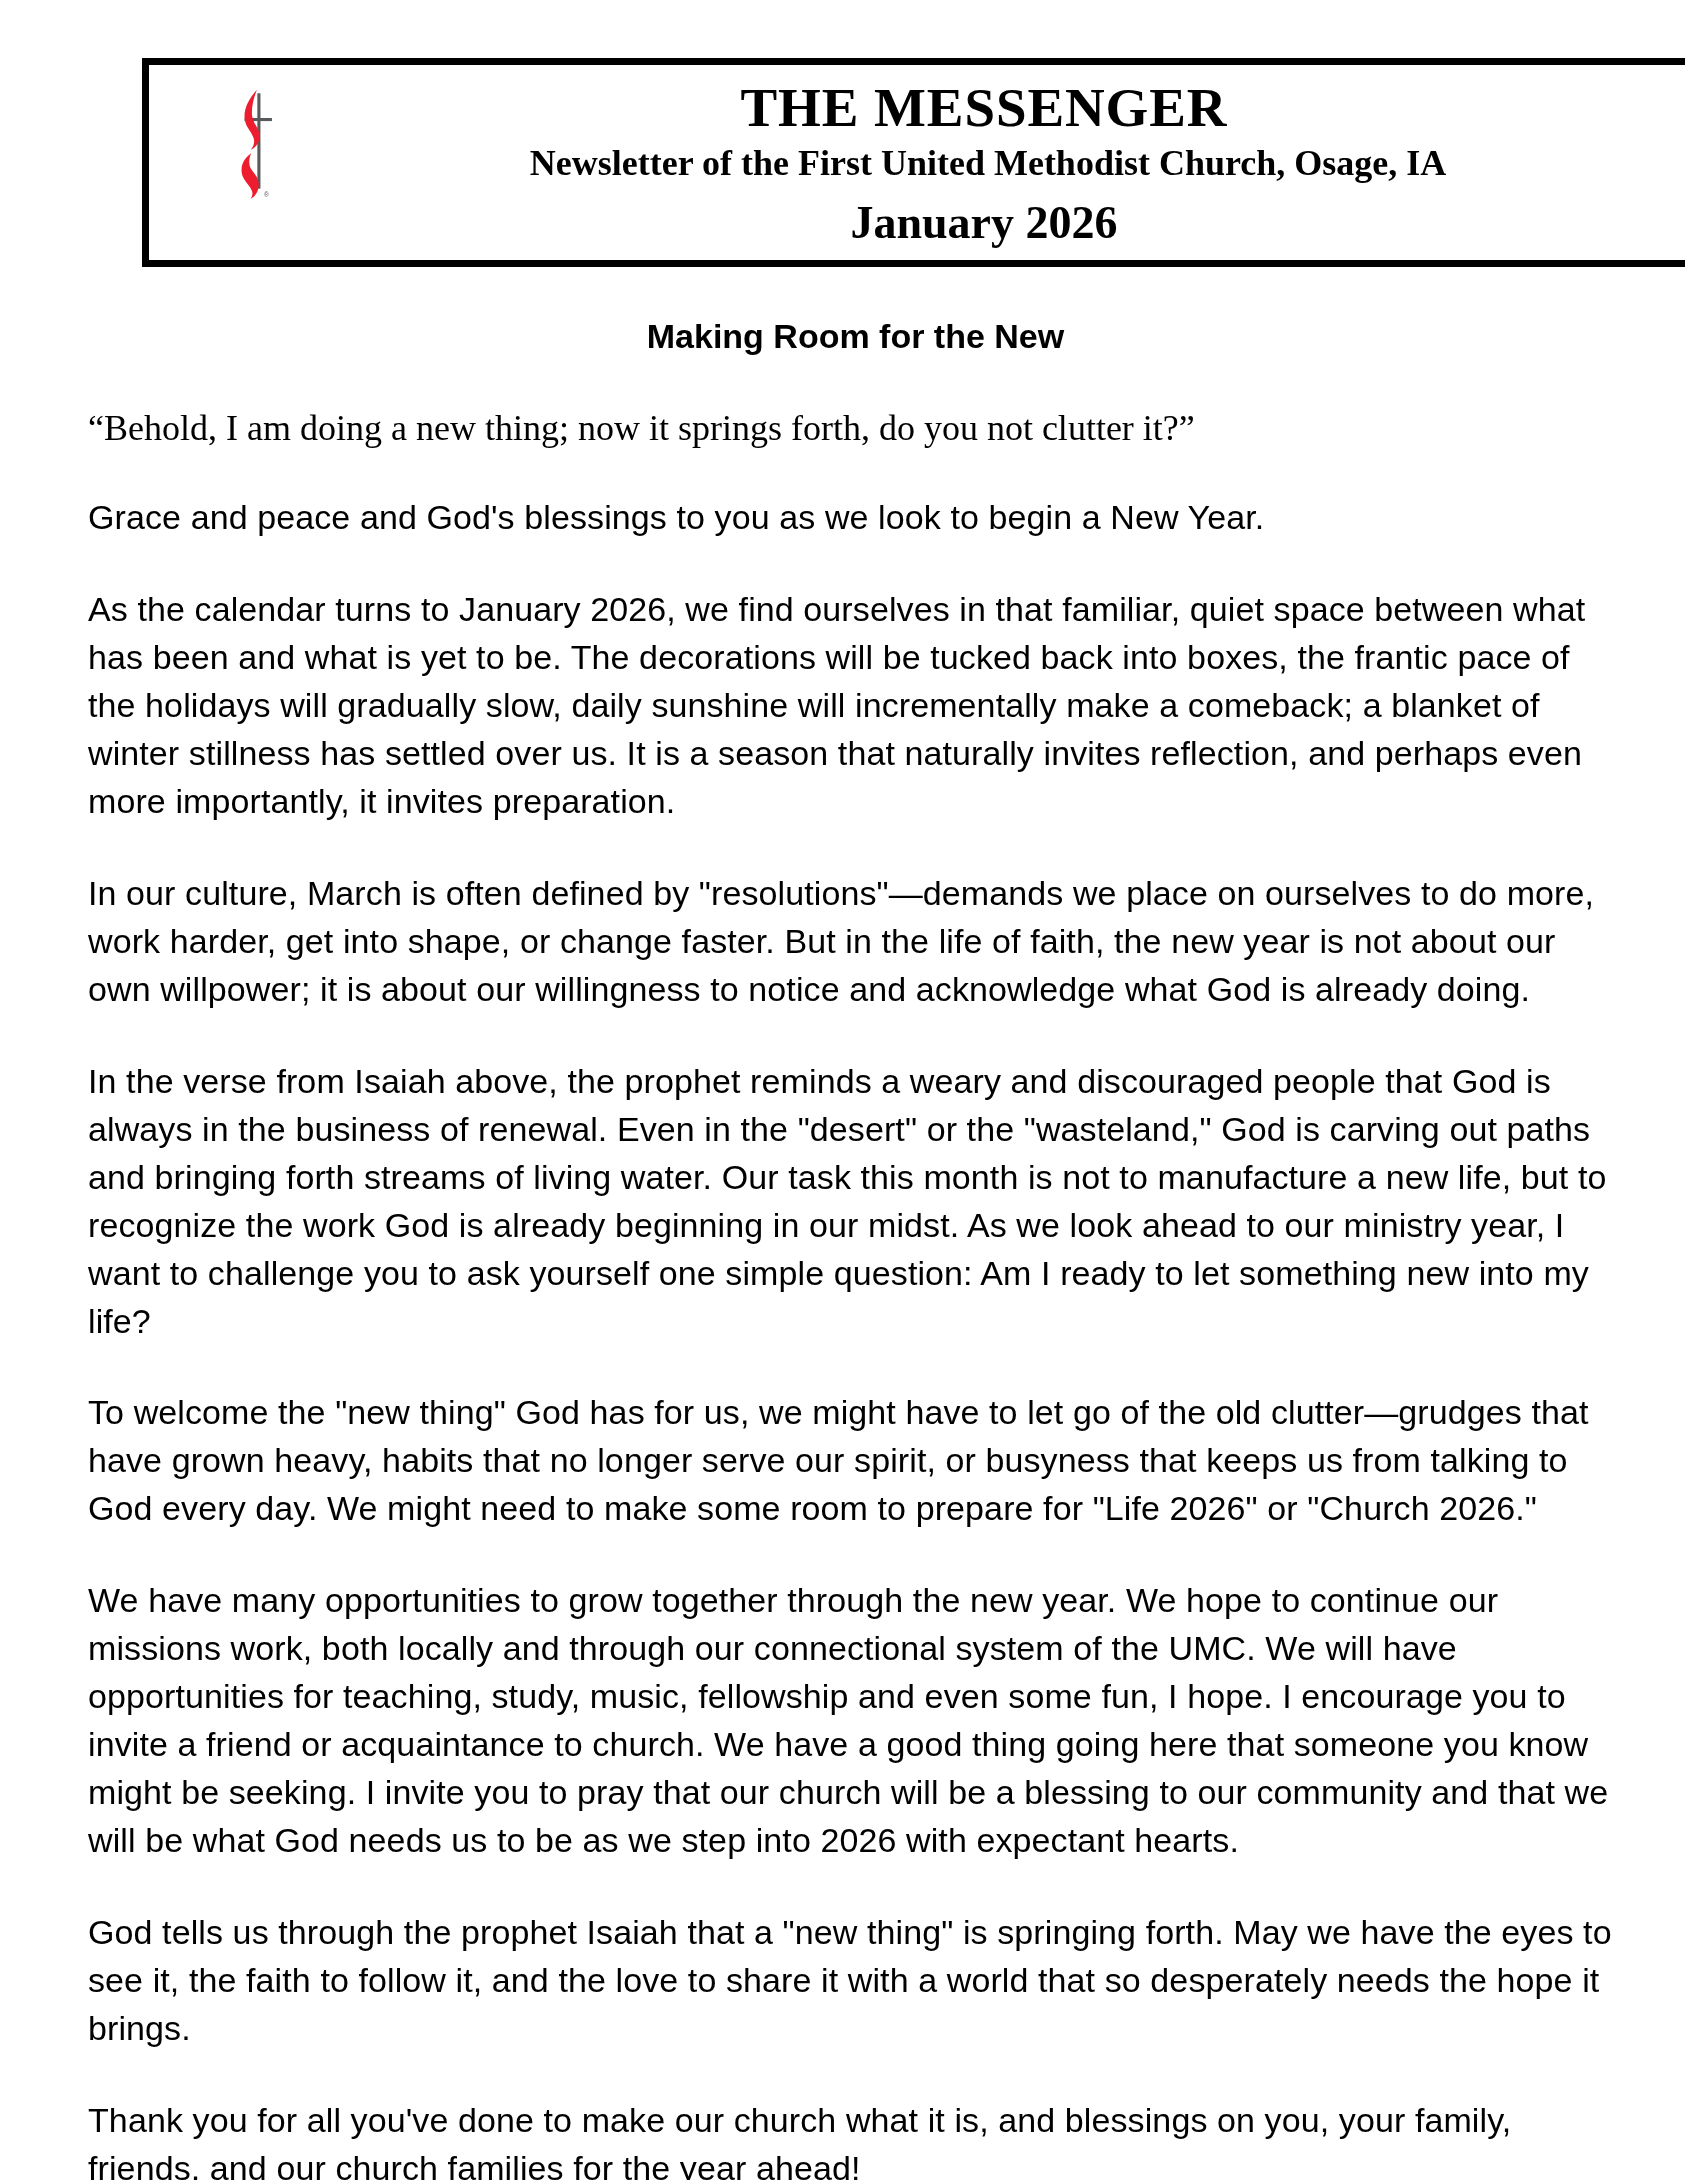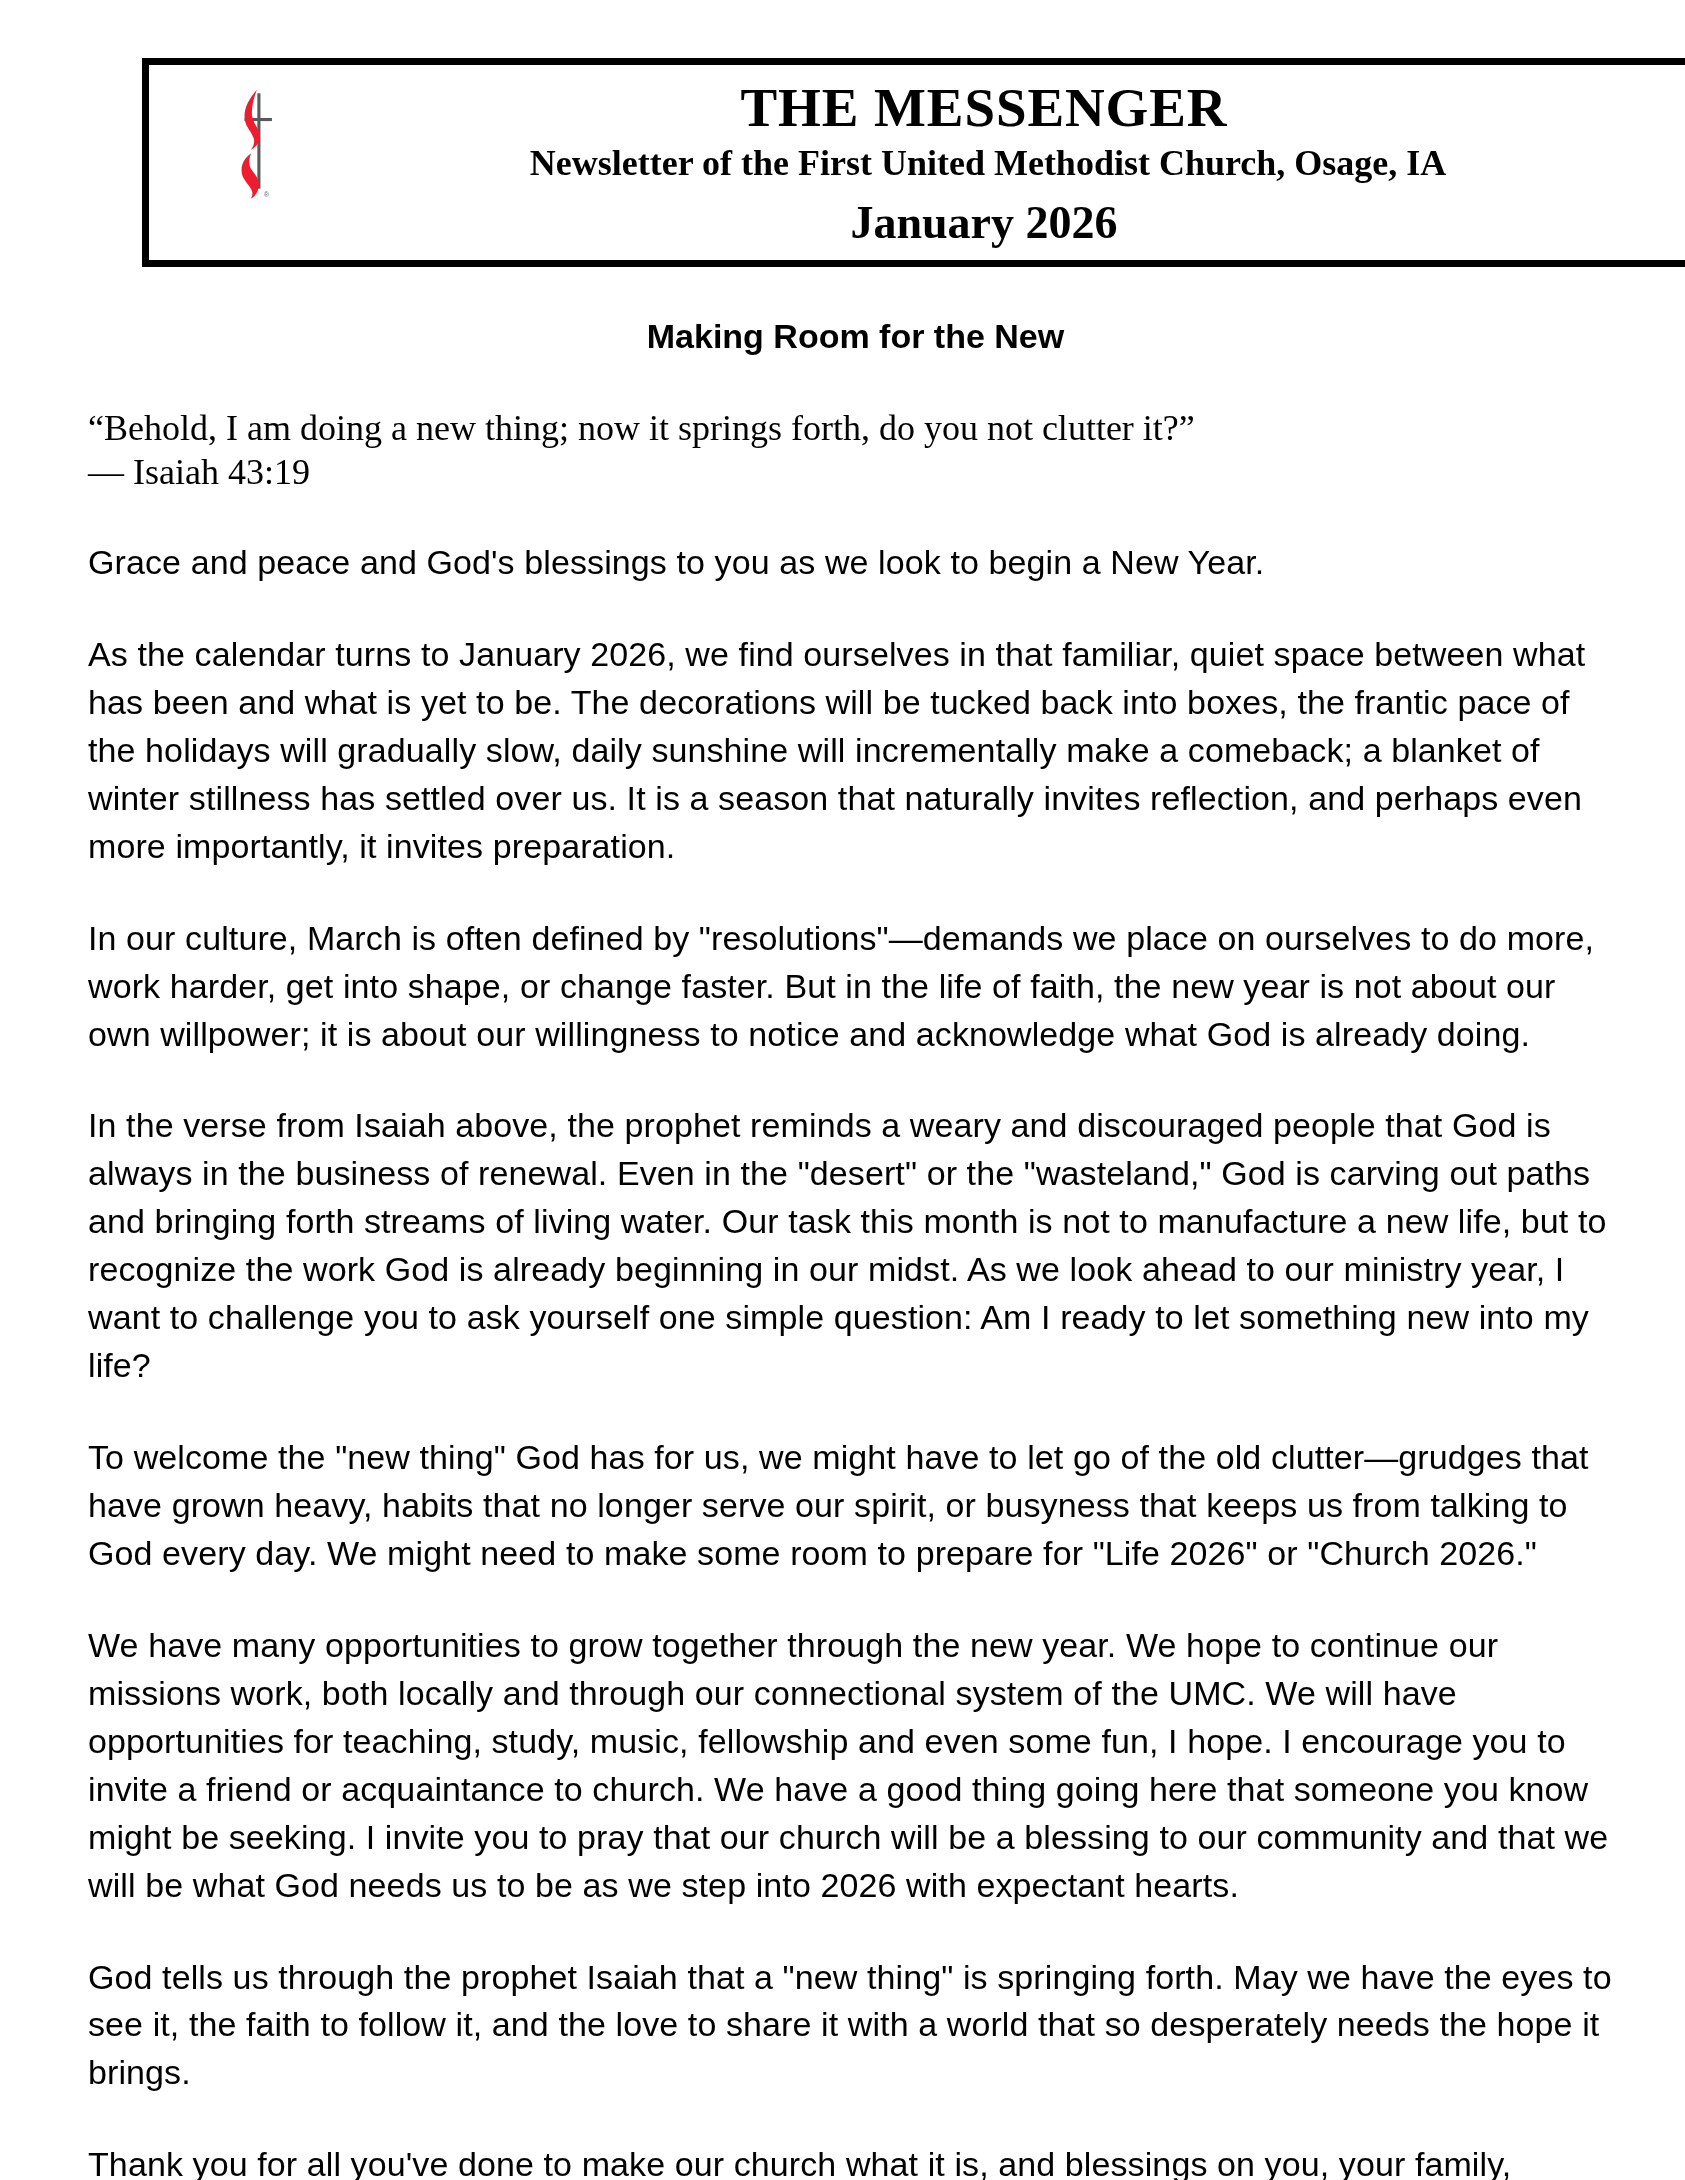--- a/index.html
+++ b/index.html
@@ -114,21 +114,20 @@
       <div class="masthead-subtitle">Newsletter of the First United Methodist Church, Osage, IA</div>
       <div class="masthead-issue">January 2026</div>
     </div>
   </header>
 
   <main class="article">
     <h2 class="article-heading">Making Room for the New</h2>
 
     <div class="scripture">
       <div>“Behold, I am doing a new thing; now it springs forth, do you not clutter it?”</div>
-      <div>— Isaiah 43:19</div>
     </div>
 
     <p class="body-paragraph">Grace and peace and God's blessings to you as we look to begin a New Year.</p>
     <p class="body-paragraph">As the calendar turns to January 2026, we find ourselves in that familiar, quiet space between what has been and what is yet to be. The decorations will be tucked back into boxes, the frantic pace of the holidays will gradually slow, daily sunshine will incrementally make a comeback; a blanket of winter stillness has settled over us. It is a season that naturally invites reflection, and perhaps even more importantly, it invites preparation.</p>
     <p class="body-paragraph">In our culture, March is often defined by "resolutions"—demands we place on ourselves to do more, work harder, get into shape, or change faster. But in the life of faith, the new year is not about our own willpower; it is about our willingness to notice and acknowledge what God is already doing.</p>
     <p class="body-paragraph">In the verse from Isaiah above, the prophet reminds a weary and discouraged people that God is always in the business of renewal. Even in the "desert" or the "wasteland," God is carving out paths and bringing forth streams of living water. Our task this month is not to manufacture a new life, but to recognize the work God is already beginning in our midst. As we look ahead to our ministry year, I want to challenge you to ask yourself one simple question: Am I ready to let something new into my life?</p>
     <p class="body-paragraph">To welcome the "new thing" God has for us, we might have to let go of the old clutter—grudges that have grown heavy, habits that no longer serve our spirit, or busyness that keeps us from talking to God every day. We might need to make some room to prepare for "Life 2026" or "Church 2026."</p>
     <p class="body-paragraph">We have many opportunities to grow together through the new year. We hope to continue our missions work, both locally and through our connectional system of the UMC. We will have opportunities for teaching, study, music, fellowship and even some fun, I hope. I encourage you to invite a friend or acquaintance to church. We have a good thing going here that someone you know might be seeking. I invite you to pray that our church will be a blessing to our community and that we will be what God needs us to be as we step into 2026 with expectant hearts.</p>
     <p class="body-paragraph">God tells us through the prophet Isaiah that a "new thing" is springing forth. May we have the eyes to see it, the faith to follow it, and the love to share it with a world that so desperately needs the hope it brings.</p>
     <p class="body-paragraph">Thank you for all you've done to make our church what it is, and blessings on you, your family, friends, and our church families for the year ahead!</p>

